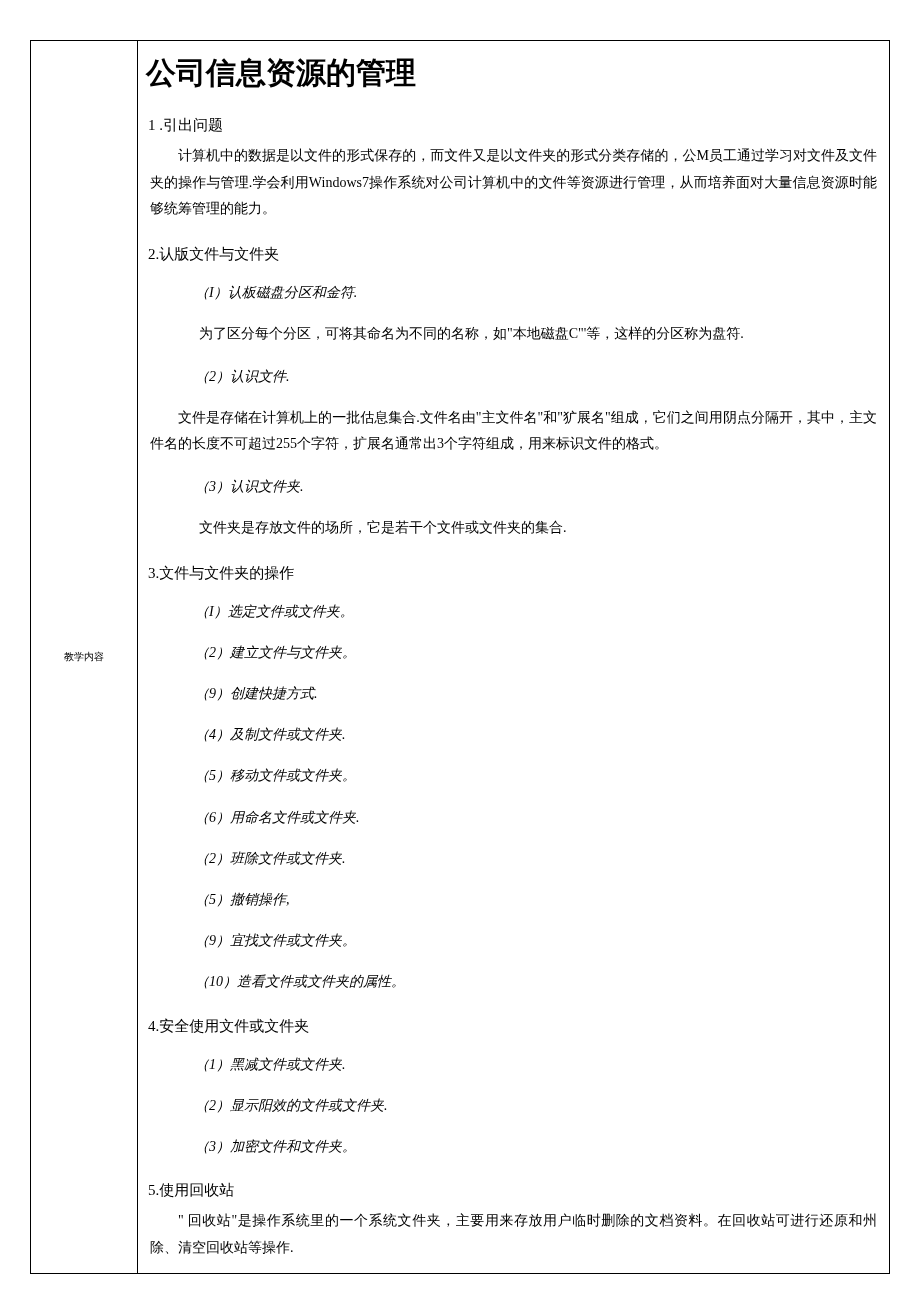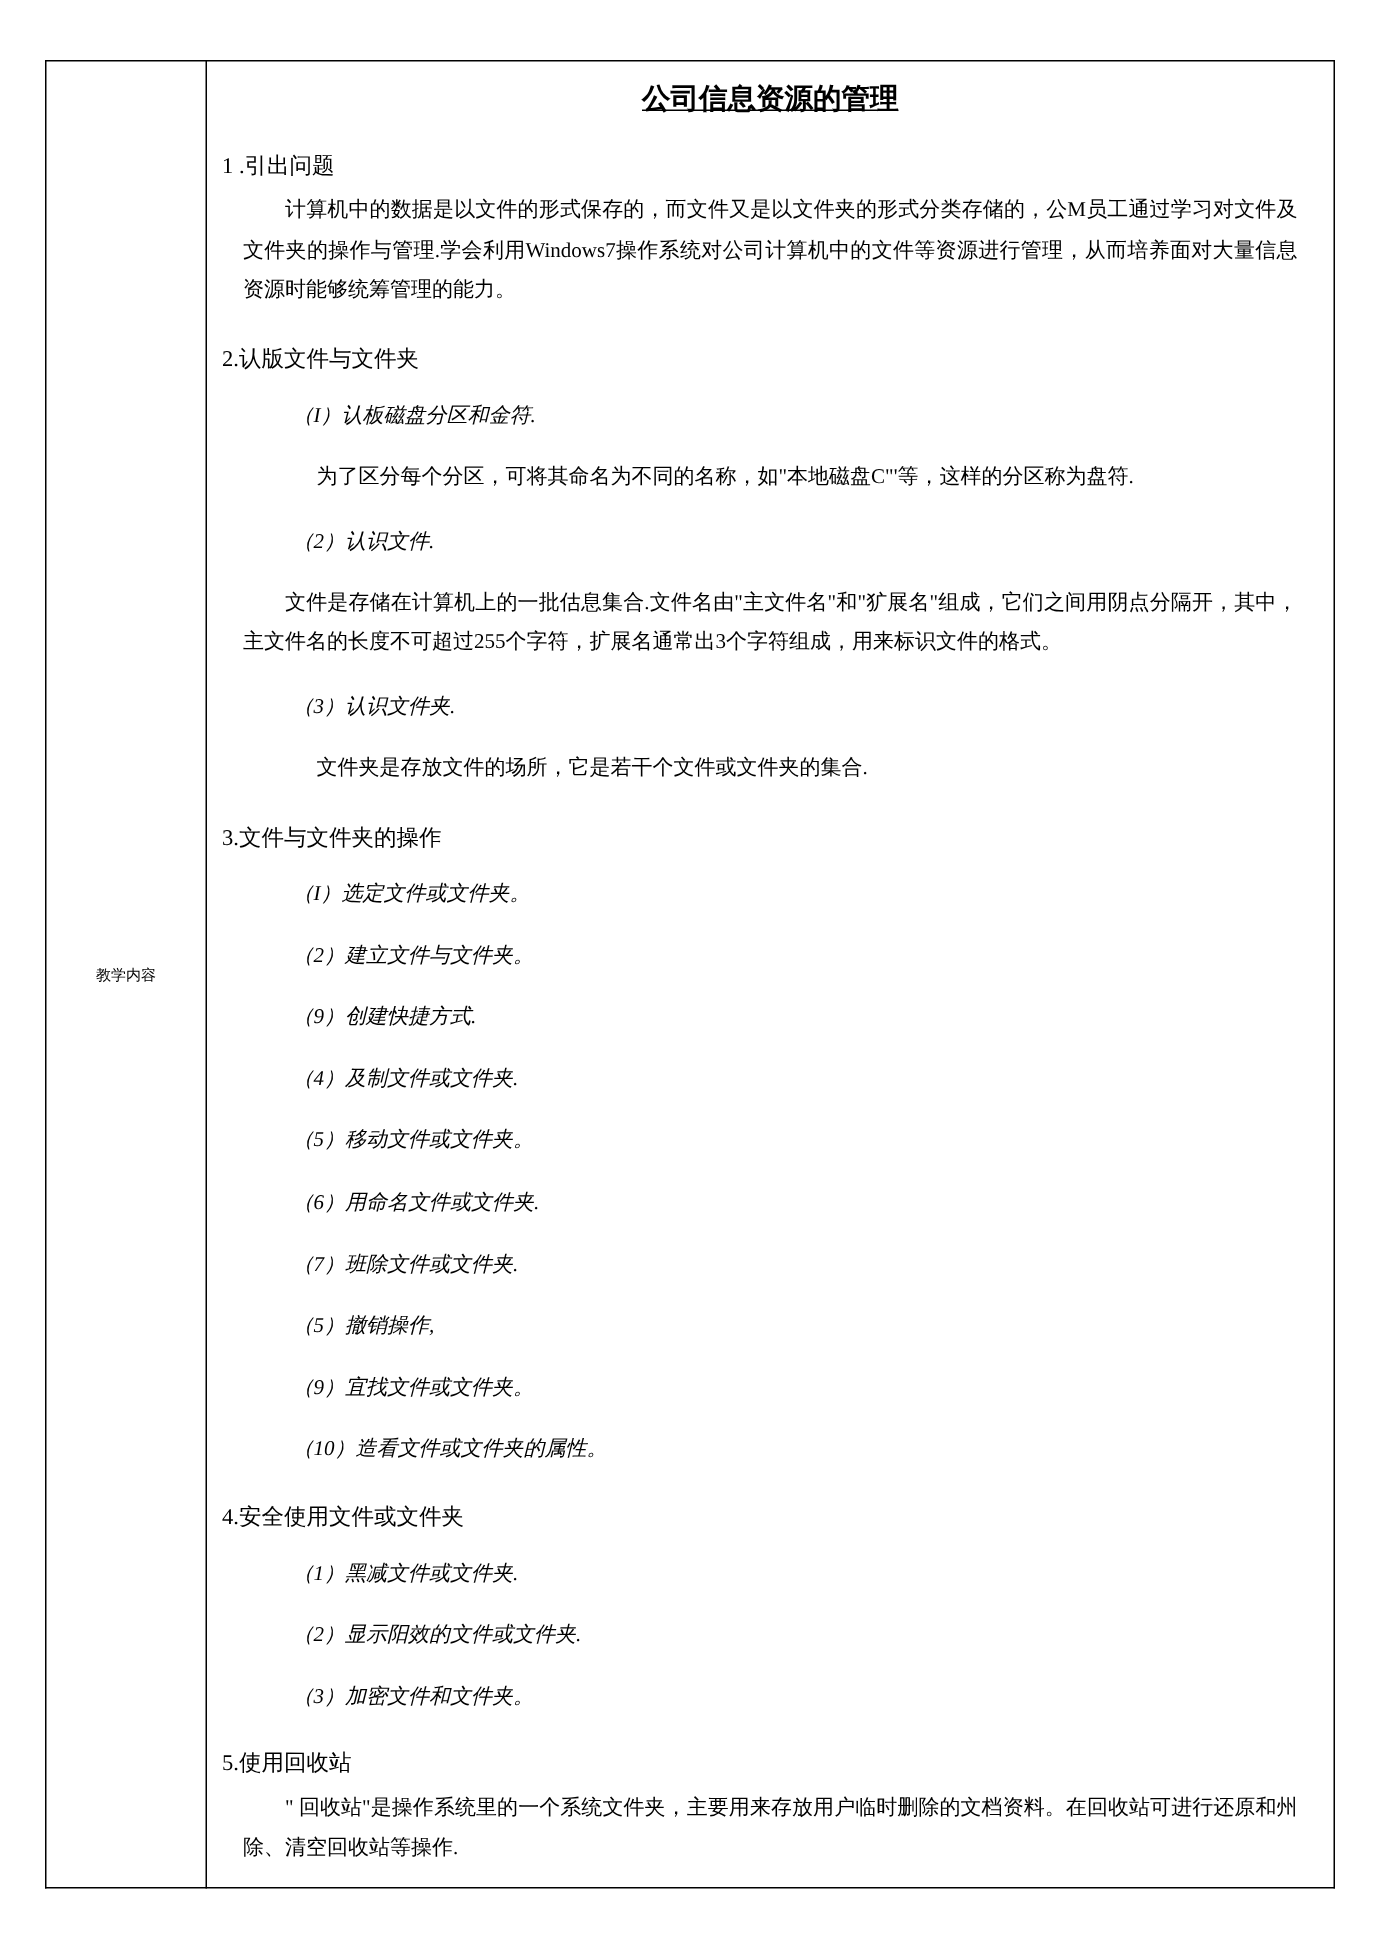--- a/index.html
+++ b/index.html
@@ -25,32 +25,30 @@
   }
   td.left-label {
     width: 90px;
     text-align: center;
     font-size: 10px;
   }
   td.content {
     padding: 14px 10px 14px 4px;
   }
   .title {
-    text-align: center;
-    font-size: 19px;
+    font-size: 30px;
     font-weight: bold;
     margin: 6px 0 18px;
-    text-decoration: underline;
   }
   .sec-head {
     margin: 22px 0 8px 2px;
     font-size: 15px;
   }
   .para {
-    margin: 6px 16px;
+    margin: 6px 4px;
     line-height: 1.9;
     text-align: justify;
   }
   .indent {
     text-indent: 2em;
   }
   .indent2 {
     padding-left: 3.5em;
   }
   .list-item {
@@ -85,21 +83,21 @@
       <div class="list-item">（3）认识文件夹.</div>
       <div class="para indent2">文件夹是存放文件的场所，它是若干个文件或文件夹的集合.</div>
 
       <div class="sec-head">3.文件与文件夹的操作</div>
       <div class="list-item">（I）选定文件或文件夹。</div>
       <div class="list-item">（2）建立文件与文件夹。</div>
       <div class="list-item">（9）创建快捷方式.</div>
       <div class="list-item">（4）及制文件或文件夹.</div>
       <div class="list-item">（5）移动文件或文件夹。</div>
       <div class="list-item">（6）用命名文件或文件夹.</div>
-      <div class="list-item">（7）班除文件或文件夹.</div>
+      <div class="list-item">（2）班除文件或文件夹.</div>
       <div class="list-item">（5）撤销操作,</div>
       <div class="list-item">（9）宜找文件或文件夹。</div>
       <div class="list-item">（10）造看文件或文件夹的属性。</div>
 
       <div class="sec-head">4.安全使用文件或文件夹</div>
       <div class="list-item">（1）黑减文件或文件夹.</div>
       <div class="list-item">（2）显示阳效的文件或文件夹.</div>
       <div class="list-item">（3）加密文件和文件夹。</div>
 
       <div class="sec-head">5.使用回收站</div>

